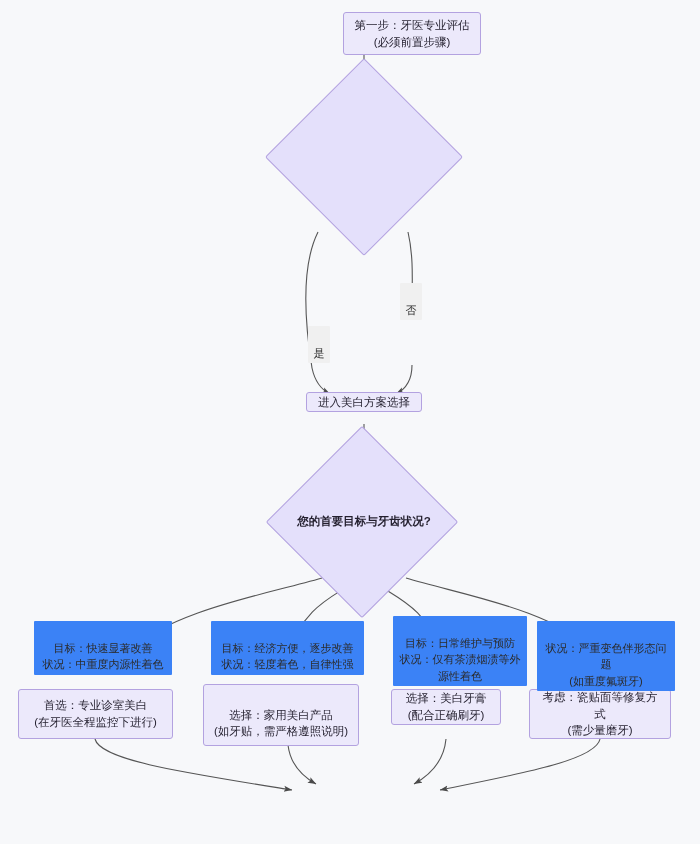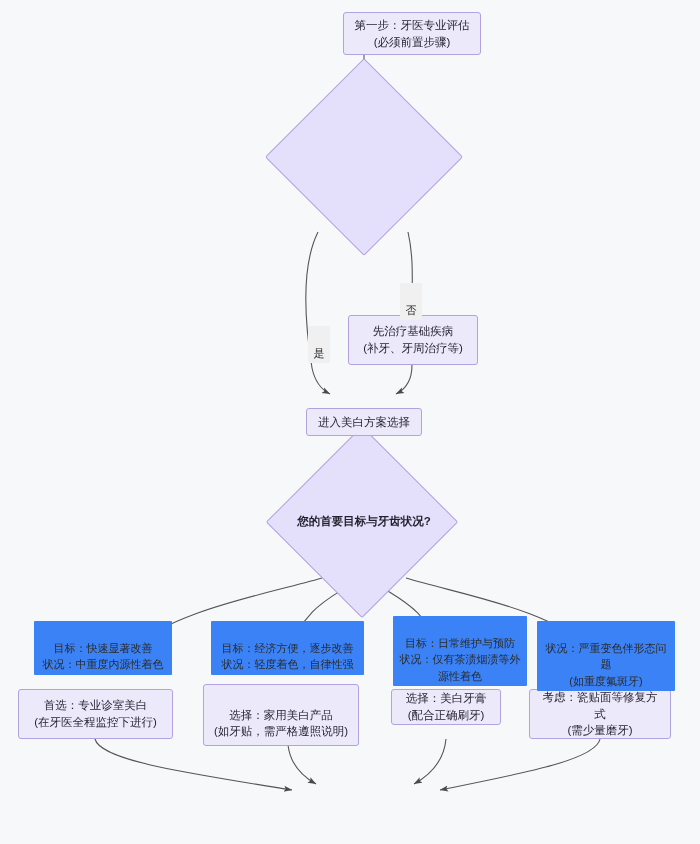--- a/index.html
+++ b/index.html
@@ -123,26 +123,22 @@
 
   <div class="node" style="left:295px; top:12px; width:138px; height:43px;margin-left:48px;">
     <span class="txt">第一步：牙医专业评估
 (必须前置步骤)</span>
   </div>
 
   <div class="diamond-wrap" style="left:272px; top:82px; width:184px; height:150px;">
     <div class="diamond-shape" style="left:22px; top:5px; width:140px; height:140px;"></div>
   </div>
 
-  <div class="node" style="left:348px; top:315px; width:130px; height:50px;">
-    <span class="txt">先治疗基础疾病
-(补牙、牙周治疗等)</span>
-  </div>
 
-  <div class="node" style="left:306px; top:408px; width:116px; height:28px;">
+  <div class="node" style="left:306px; top:392px; width:116px; height:20px;">
     <span class="txt">进入美白方案选择</span>
   </div>
 
   <div class="diamond-wrap" style="left:268px; top:452px; width:192px; height:140px;font-weight:bold;">
     <div class="diamond-shape" style="left:26px; top:2px; width:136px; height:136px;"></div>
     <div class="diamond-label" style="width:160px;">您的首要目标与牙齿状况?</div>
   </div>
 
   <div class="node" style="left:18px; top:689px; width:155px; height:50px;">
     <span class="txt">首选：专业诊室美白

